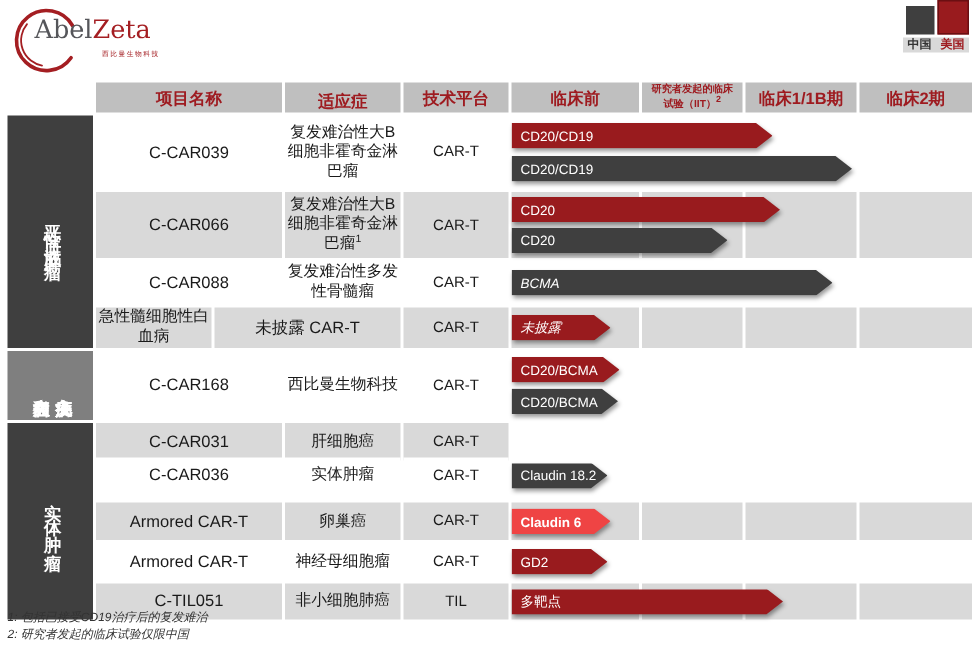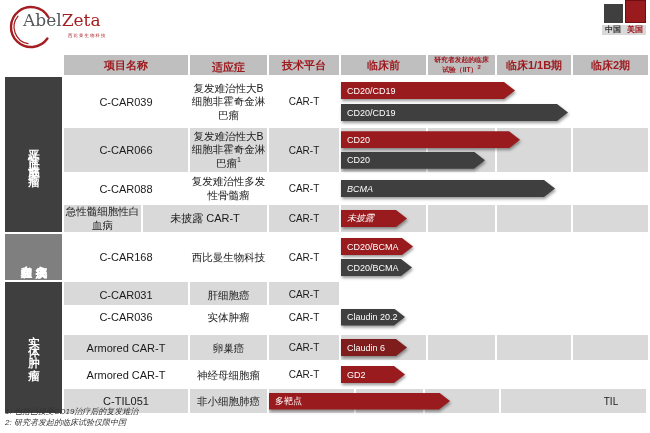--- a/index.html
+++ b/index.html
@@ -269,42 +269,42 @@
     <div class="cell c-track">
       <div class="stage-bg">
             <i></i>
             <i></i>
             <i></i>
             <i></i>
           </div>
       <div class="bars">
             <div class="bar" style="width: 64px;">
     <div class="bar-fill" style="background: rgb(63, 63, 63);">
-                <span class="bar-label">Claudin 20.2</span>
+                <span class="bar-label">Claudin 18.2</span>
               </div>
   </div>
           </div>
     </div>
   </div>
       <div class="row" style="top: 335px; height: 25px; --shade: #D9D9D9;">
     <div class="cell c-project">Armored CAR-T</div>
     <div class="cell c-indication">
           <span><span class="ind-text">卵巢癌</span><sup class="ind-sup"></sup></span>
         </div>
     <div class="cell c-platform">CAR-T</div>
     <div class="cell c-track">
       <div class="stage-bg">
             <i></i>
             <i></i>
             <i></i>
             <i></i>
           </div>
       <div class="bars">
             <div class="bar" style="width: 66px;">
-    <div class="bar-fill" style="background: #7f1d1d;">
+    <div class="bar-fill" style="background: #ef4444; font-weight: bold;">
                 <span class="bar-label">Claudin 6</span>
               </div>
   </div>
           </div>
     </div>
   </div>
       <div class="row" style="top: 362px; height: 25px; --shade: #FFFFFF;">
     <div class="cell c-project">Armored CAR-T</div>
     <div class="cell c-indication">
           <span><span class="ind-text">神经母细胞瘤</span><sup class="ind-sup"></sup></span>
@@ -324,36 +324,36 @@
               </div>
   </div>
           </div>
     </div>
   </div>
       <div class="row" style="top: 389px; height: 24px; --shade: #D9D9D9;">
     <div class="cell c-project">C-TIL051</div>
     <div class="cell c-indication">
           <span><span class="ind-text">非小细胞肺癌</span><sup class="ind-sup"></sup></span>
         </div>
+    <div class="cell c-platform">TIL</div>
     <div class="cell c-track">
       <div class="stage-bg">
             <i></i>
             <i></i>
             <i></i>
             <i></i>
           </div>
       <div class="bars">
             <div class="bar" style="width: 181px;">
     <div class="bar-fill" style="background: rgb(153, 27, 30);">
                 <span class="bar-label">多靶点</span>
               </div>
   </div>
           </div>
     </div>
-    <div class="cell c-platform">TIL</div>
   </div>
     </div>
 
   <div class="footnotes" id="footnotes">
       <div class="footnote">1: 包括已接受CD19治疗后的复发难治</div>
       <div class="footnote">2: 研究者发起的临床试验仅限中国</div>
     </div>
 
 </div>
 

